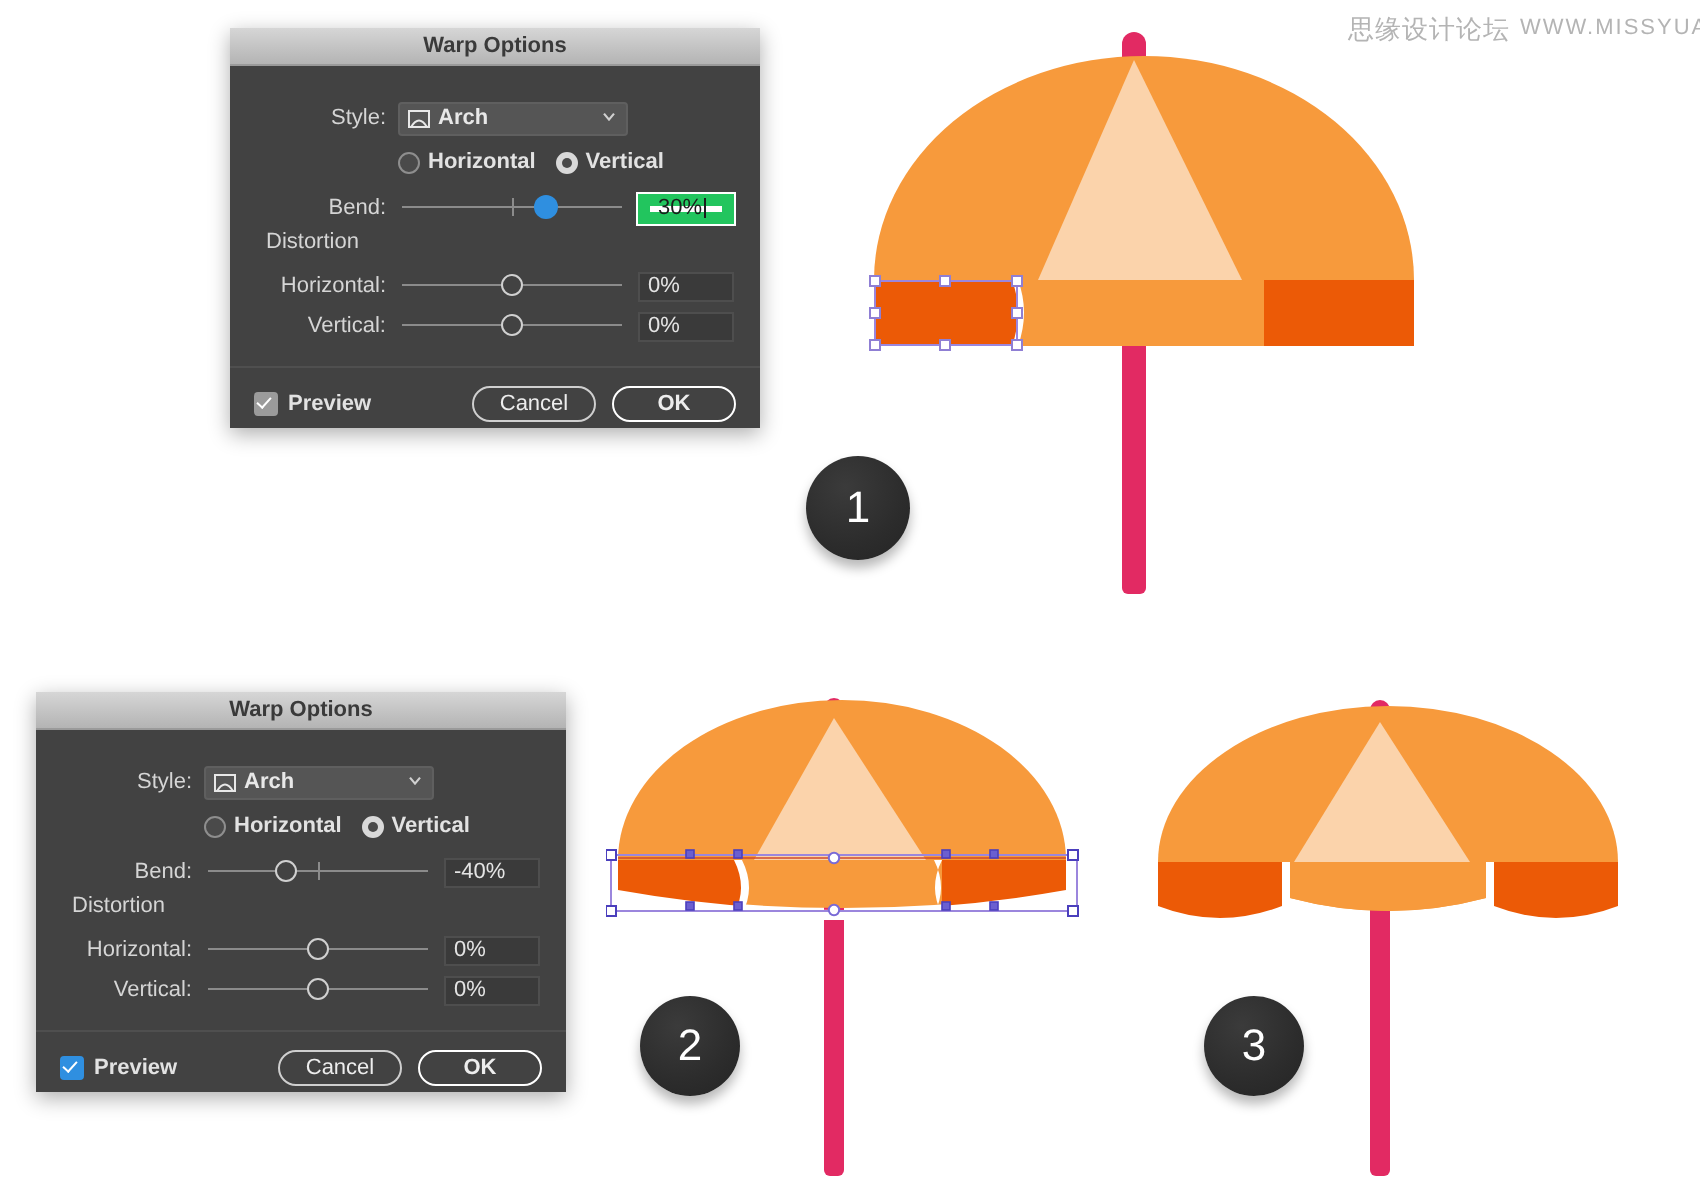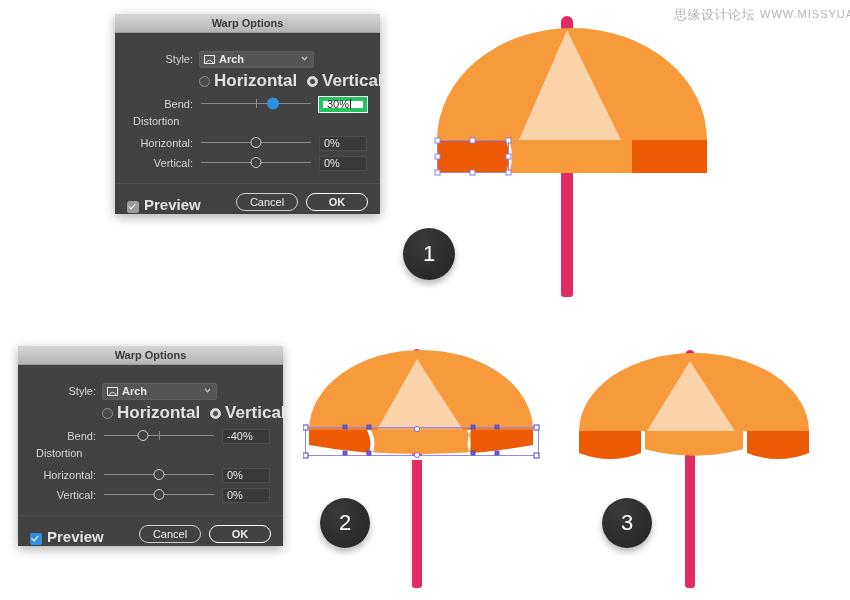--- a/index.html
+++ b/index.html
@@ -69,21 +69,21 @@
     display:inline-block;position:relative;
   }
   .select .chev{
     position:absolute;right:5px;top:50%;transform:translateY(-60%);
     width:7px;height:7px;
   }
 
   
   .radio{
     display:inline-flex;align-items:center;margin-right:10px;
-    font-size:17px;color:#e2e2e2;font-weight:bold;justify-content:center;
+    font-size:11px;color:#e2e2e2;font-weight:bold;justify-content:center;
   }
   .radio .dot{
     width:9px;height:9px;border-radius:50%;
     border:1px solid #8e8e8e;background:#4a4a4a;
     margin-right:4px;position:relative;flex:0 0 auto;
   }
   .radio.on .dot{background:#d9d9d9;border-color:#d9d9d9;}
   .radio.on .dot:after{
     content:"";position:absolute;left:2px;top:2px;
     width:5px;height:5px;border-radius:50%;background:#4a4a4a;
@@ -110,32 +110,32 @@
     background:#3a3a3a;
     border:1px solid #4e4e4e;
     color:#e4e4e4;
     font-size:11px;
     display:flex;align-items:center;
     padding:0 4px;
     box-sizing:border-box;
   }
   .field.focus{
     background:#ffffff;
-    border:4px solid #22c55e;
+    border:6px solid #22c55e;
     color:#1c1c1c;
     box-shadow:0 0 0 1px #ffffff;
   }
   .field.focus .caret{
     display:inline-block;width:1px;height:10px;background:#1c1c1c;margin-left:1px;
   }
 
   .sep{position:absolute;left:0;right:0;height:1px;background:#4f4f4f;}
 
   
-  .chk{display:inline-flex;align-items:flex-end;font-size:15px;color:#e2e2e2;font-weight:bold;}
+  .chk{display:inline-flex;align-items:center;font-size:11px;color:#e2e2e2;font-weight:bold;}
   .chk .box{
     width:10px;height:10px;border-radius:2px;margin-right:5px;
     position:relative;flex:0 0 auto;
     border:1px solid #6e6e6e;background:#4a4a4a;
   }
   .chk.on.gray .box{background:#9b9b9b;border-color:#9b9b9b;}
   .chk.on.blue .box{background:#2f8fe0;border-color:#2f8fe0;}
   .chk.on .box:after{
     content:"";position:absolute;left:2px;top:0px;
     width:3px;height:6px;border:solid #ffffff;border-width:0 1.6px 1.6px 0;

